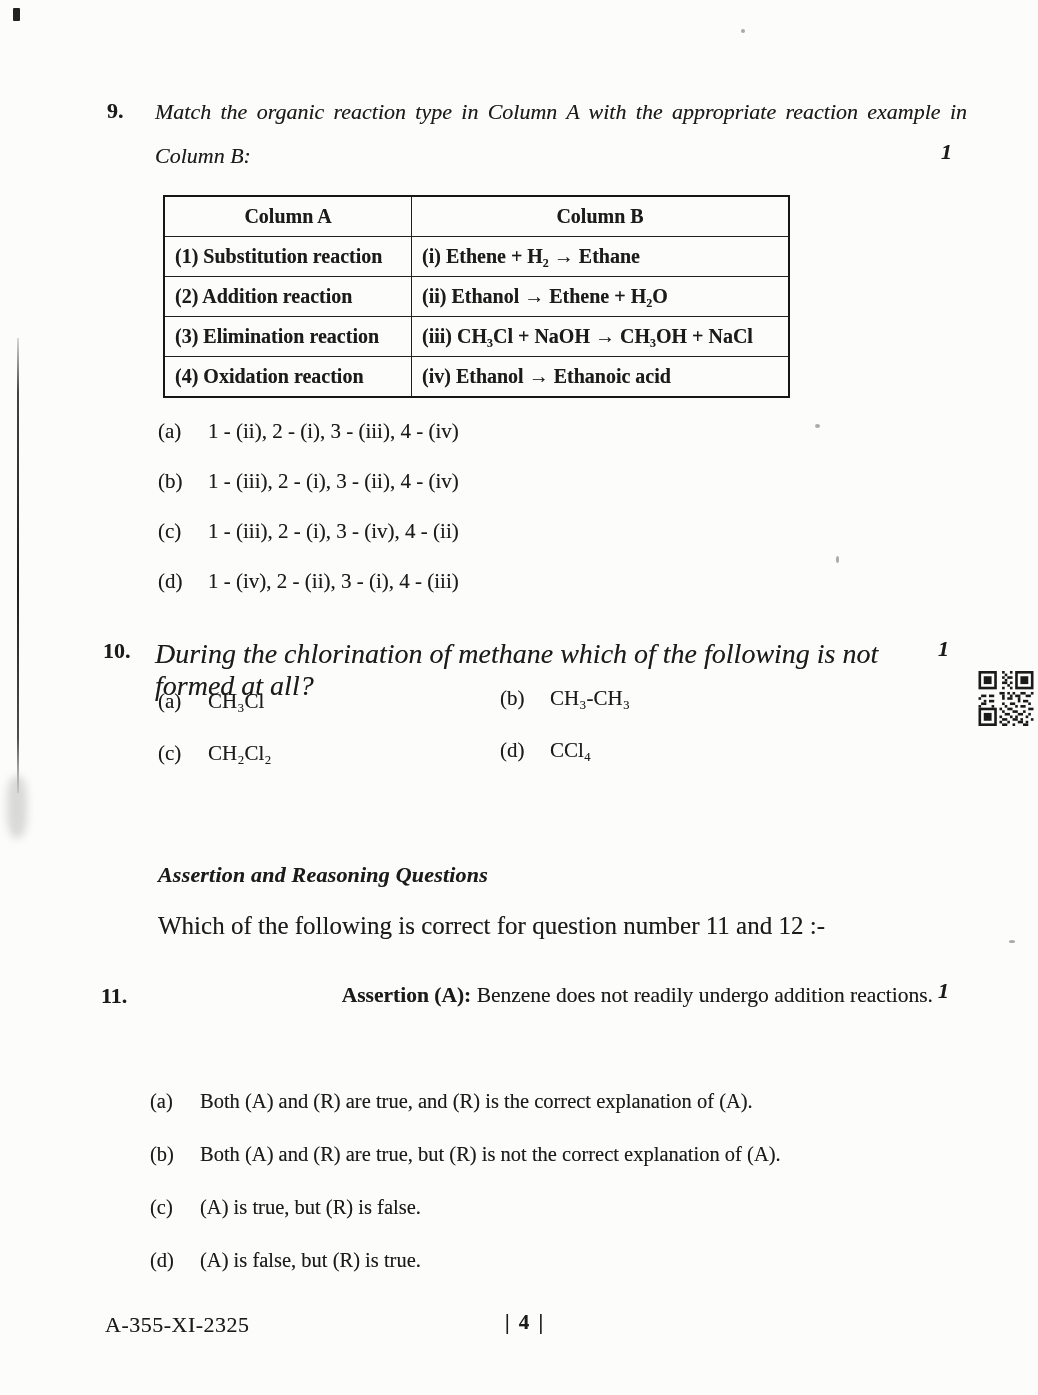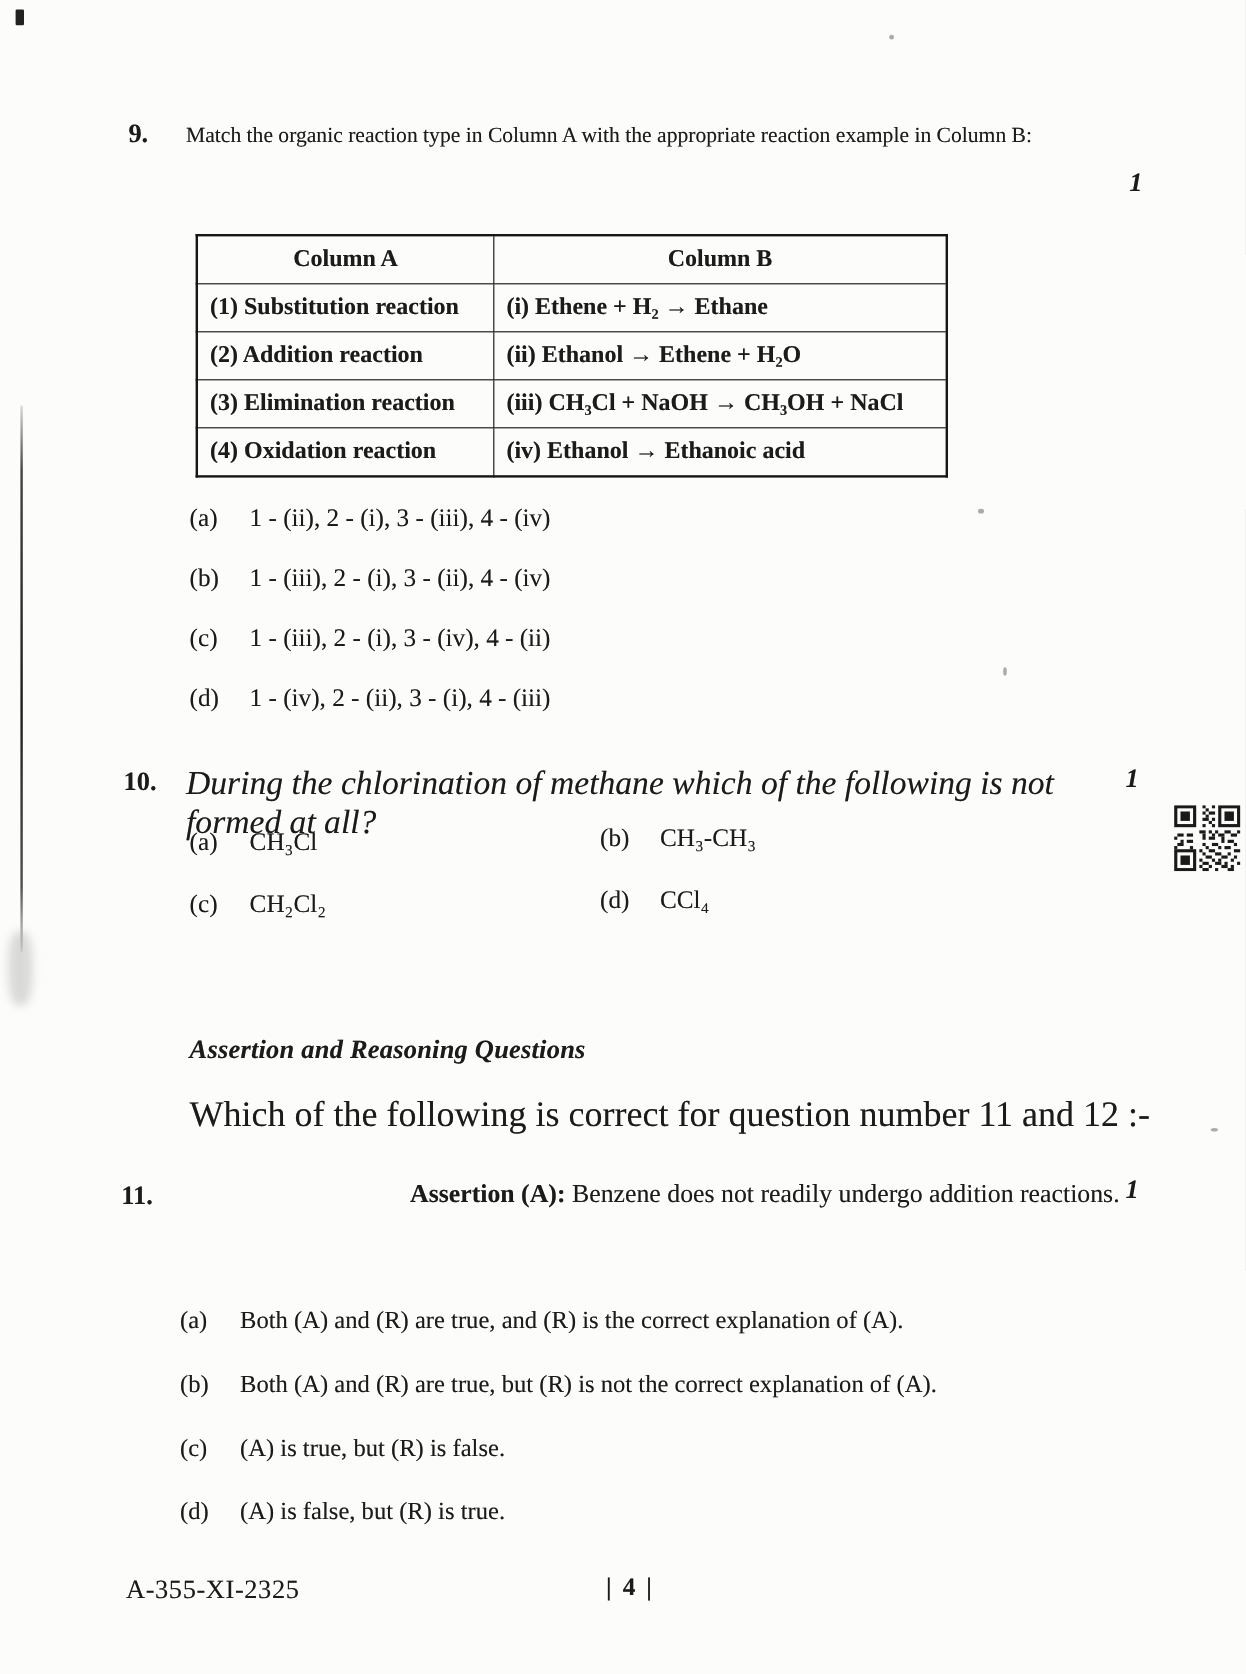--- a/index.html
+++ b/index.html
@@ -8,41 +8,41 @@
     width:1038px;height:1395px;
     margin:0 auto;
     background:#fcfcfb;
     font-family:"Liberation Serif","DejaVu Serif",serif;
     color:#1b1b1b;
     overflow:hidden;
     text-shadow:0 0 .5px rgba(25,25,25,.45);
   }
   .abs{position:absolute;}
   .qnum{font-size:22px;font-weight:600;}
-  .qtext{font-size:18px;line-height:44px;text-align:justify;}
+  .qtext{font-size:22px;line-height:44px;text-align:justify;font-style:italic;}
   .marks{font-size:22px;font-style:italic;font-weight:600;}
   
   table.match{border-collapse:collapse;font-size:20px;}
   table.match th,table.match td{
     border:1.6px solid #1f1f1f;
     padding:4px 10px 5px 10px;
     height:30px;
     font-weight:bold;
   }
   table.match{border:2.2px solid #161616;}
   table.match th{font-weight:bold;text-align:center;}
   td.ca{width:226px;}
   td.cb{width:356px;}
   
   .optrow{display:flex;margin-bottom:27px;font-size:21px;line-height:23px;}
   .optrow .lbl{width:50px;flex:0 0 50px;}
   .q11opts .optrow{font-size:20.5px;margin-bottom:30px;}
   .chem{font-size:21px;}
   .sec-head{font-size:22px;font-weight:bold;font-style:italic;letter-spacing:.2px;}
-  .intro{font-size:30px;}
+  .intro{font-size:25px;}
   .alabel{font-weight:bold;}
   .aline{font-size:21.5px;}
   .footer-code{font-size:22px;letter-spacing:.5px;}
   .pageno{font-size:21px;font-weight:600;letter-spacing:2px;}
   
   .speck{position:absolute;background:#222;border-radius:1px;}
   .scanline{
     position:absolute;left:17px;top:338px;width:2px;height:455px;
     background:linear-gradient(to bottom,
       rgba(20,20,20,.15),rgba(20,20,20,.8) 12%,

